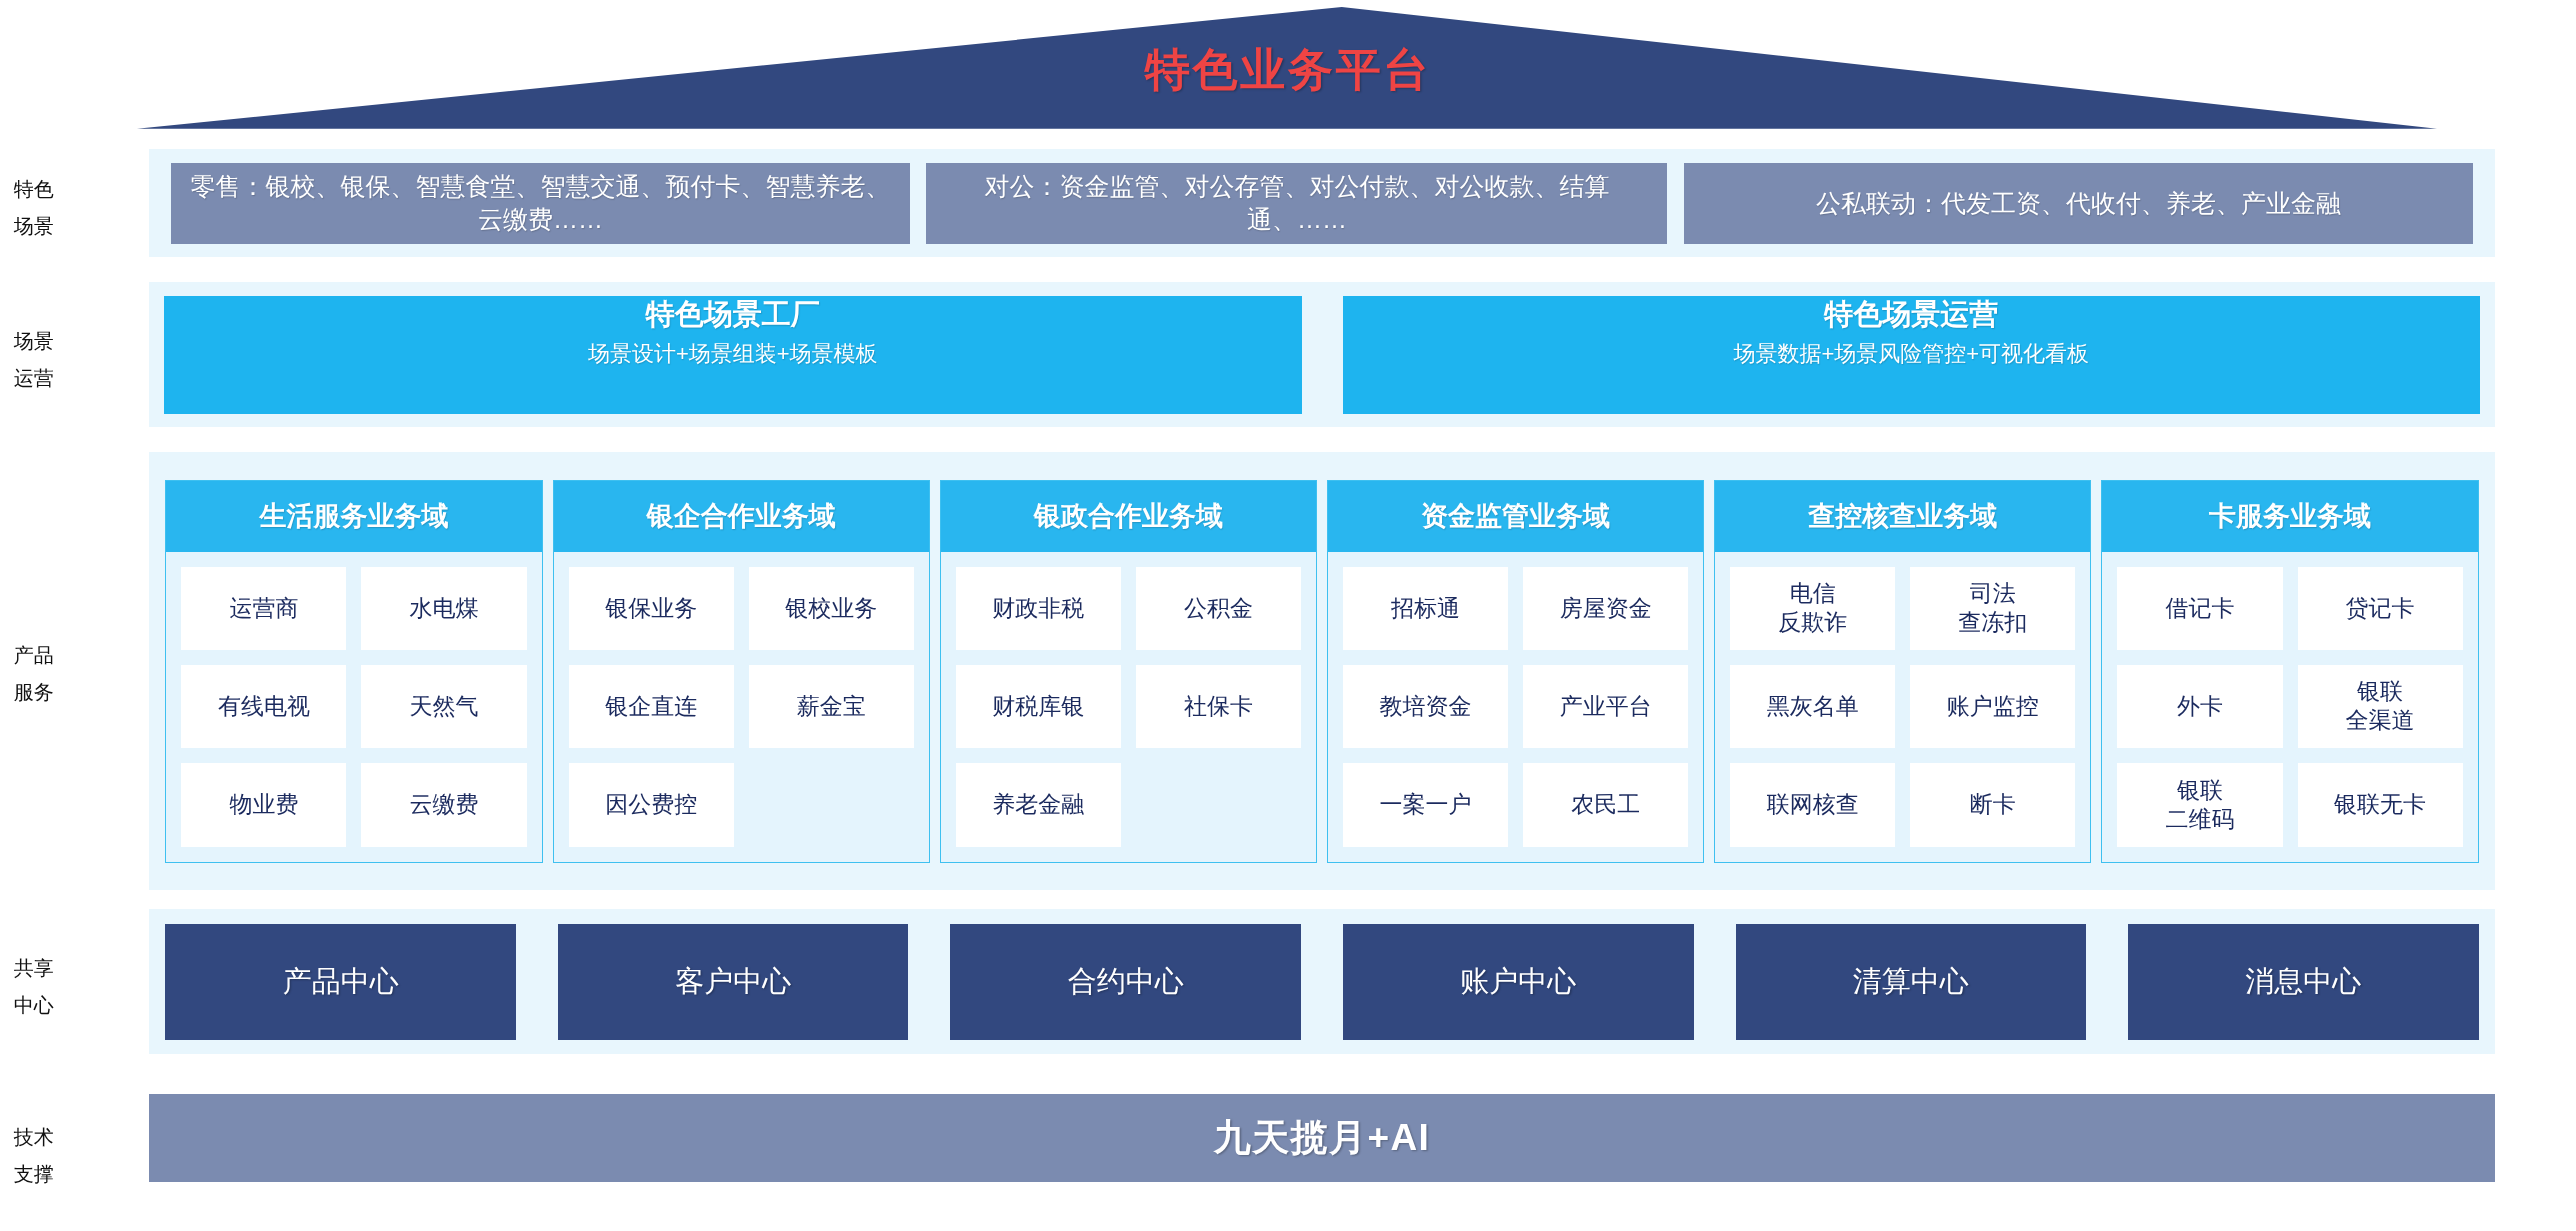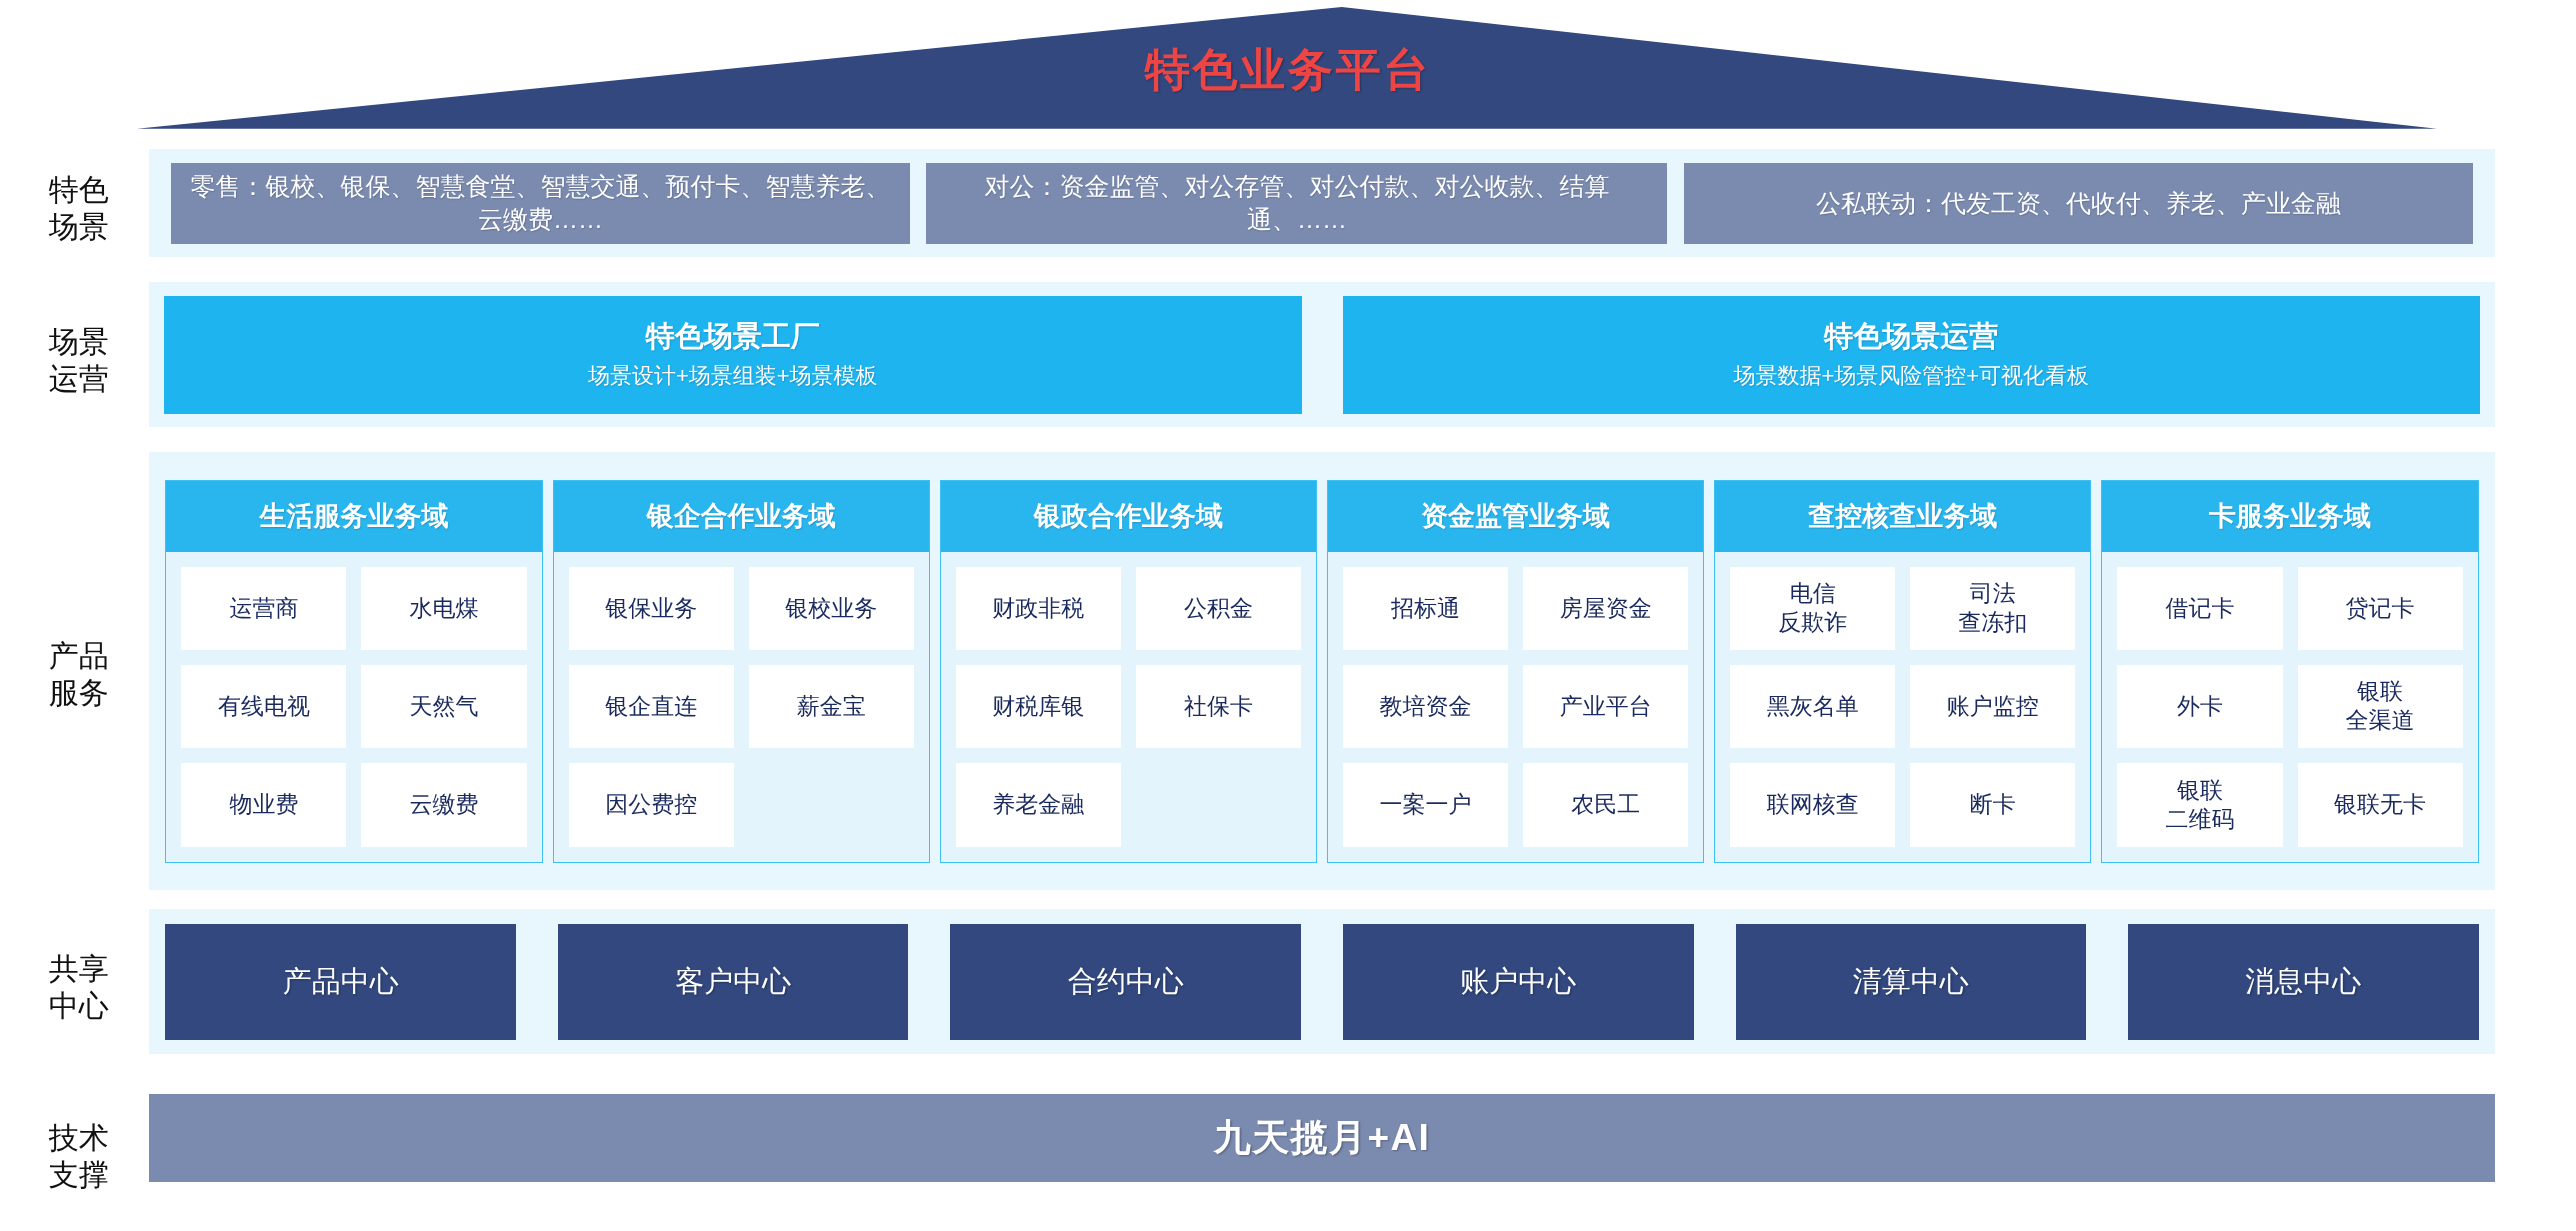--- a/index.html
+++ b/index.html
@@ -10,22 +10,22 @@
 
   
   #roof-wrap{position:absolute;left:0;top:0;width:2576px;height:137px;}
   #roof-svg{position:absolute;left:0;top:0;}
   #roof-title{
     position:absolute;left:0;top:40px;width:2576px;text-align:center;
     color:#ef4444;font-size:45px;font-weight:bold;letter-spacing:2.7px;
     text-shadow:1.4px 1.4px 2.1px rgba(0,0,0,.25);
   }
   .rowlabel{
-    position:absolute;left:13.7px;width:130px;text-align:center;
-    color:#111111;font-size:30px;line-height:37px;font-weight:400;
+    position:absolute;left:13.7px;width:130px;
+    color:#111111;font-size:20px;line-height:37px;font-weight:400;
   }
   .band{
     position:absolute;left:149px;width:2346px;background:#e8f6fd;
     box-sizing:border-box;display:flex;align-items:center;
   }
 
   
   #band-scene{top:149px;height:108px;}
   #band-scene .inner{display:flex;width:100%;padding:0 22px;box-sizing:border-box;gap:16.4px;height:81px;}
   .scene-box{
@@ -35,21 +35,21 @@
   }
   #scene0{flex:0 0 739px;}
   #scene1{flex:0 0 741px;text-align:center;}
   #scene2{flex:1 1 auto;}
 
   
   #band-ops{top:282px;height:145px;}
   #band-ops .inner{display:flex;width:100%;padding:0 15px;box-sizing:border-box;gap:41px;height:118px;}
   .ops-box{
     flex:1 1 0;background:#1eb4ef;color:#ffffff;
-    display:flex;flex-direction:column;align-items:center;justify-content:center;
+    display:flex;flex-direction:column;align-items:center;
     text-shadow:0.7px 0.7px 1.4px rgba(0,0,0,.18);
   }
   .ops-title{font-size:29px;font-weight:bold;line-height:37px;}
   .ops-sub{font-size:22px;line-height:31.5px;margin-top:5.5px;}
 
   
   #band-prod{top:452px;height:438px;}
   #band-prod .inner{display:flex;width:100%;padding:0 16.4px;box-sizing:border-box;gap:10px;height:383px;}
   .domain-card{
     flex:1 1 0;display:flex;flex-direction:column;

